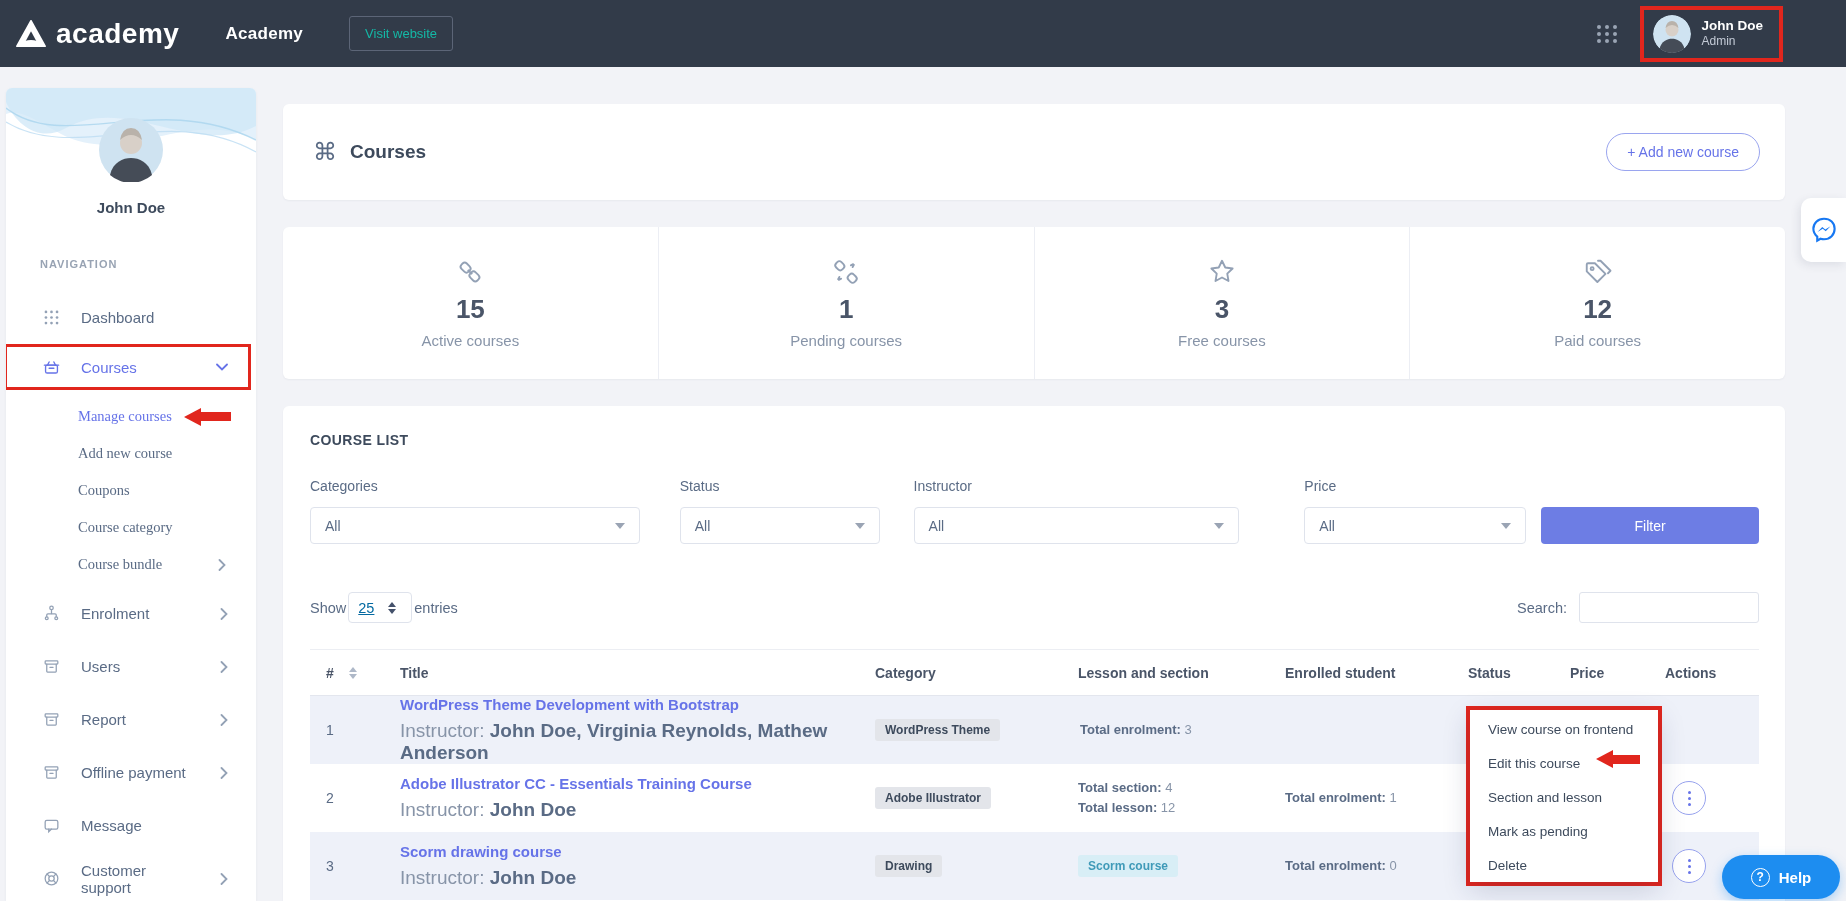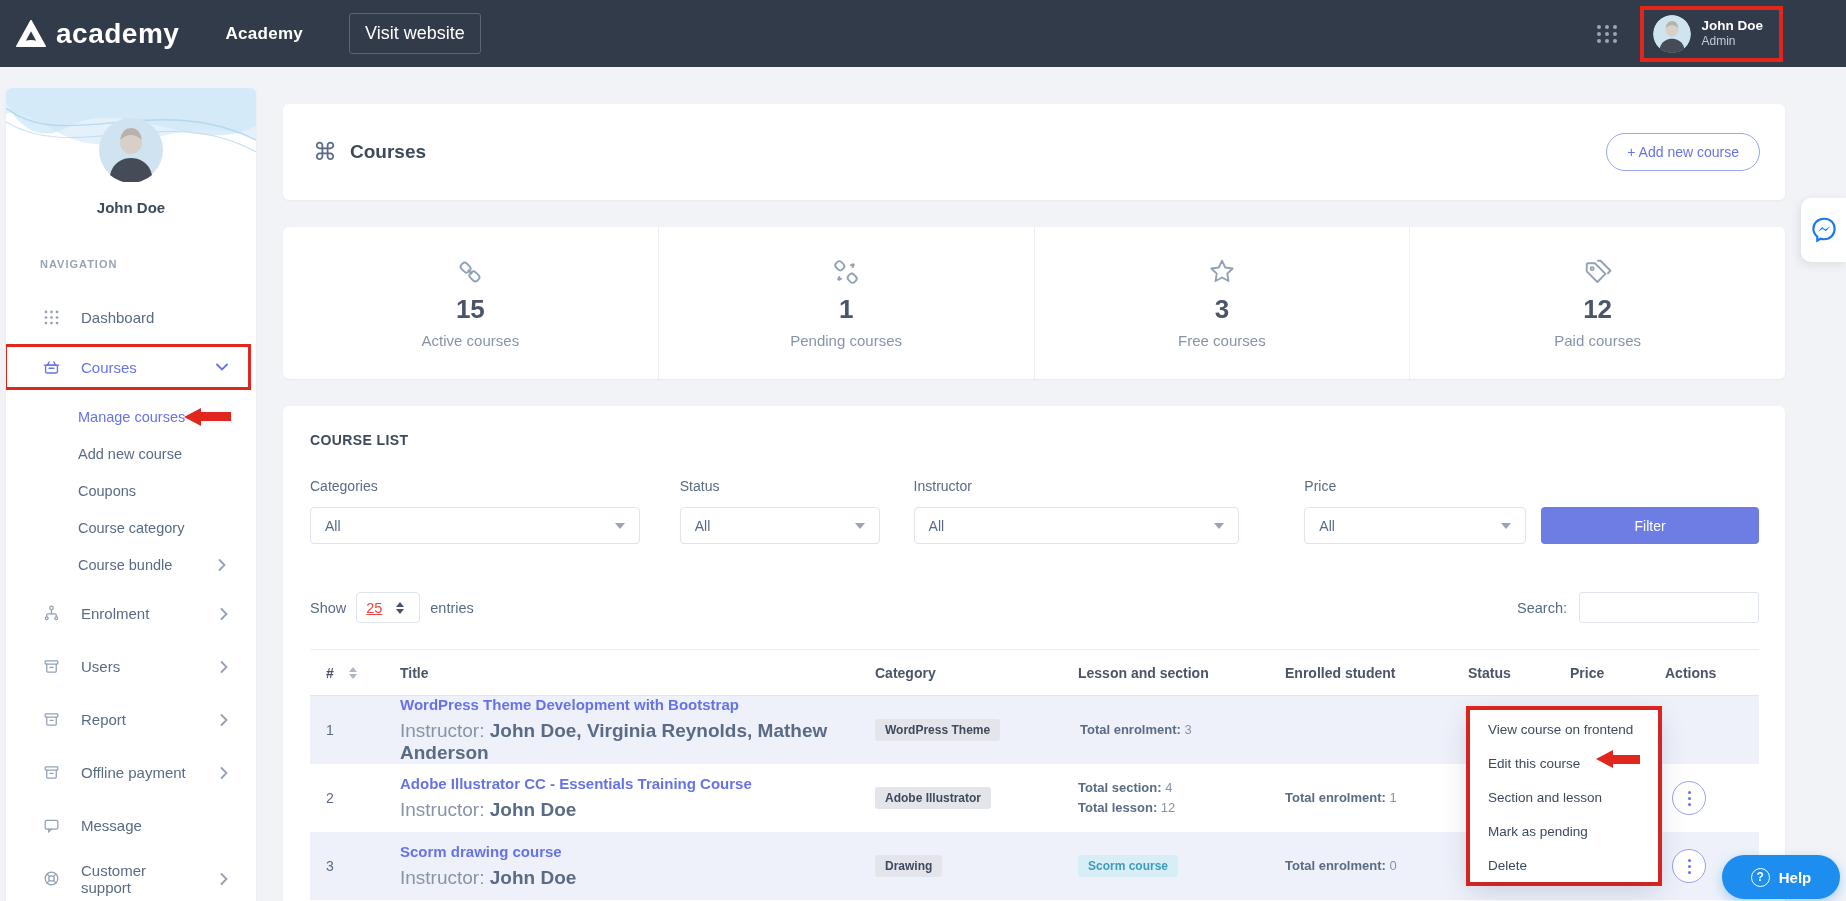--- a/index.html
+++ b/index.html
@@ -6,21 +6,21 @@
   html,body { background:#e9ebf1; }
   #app { position:relative; width:1846px; height:901px; background:#f2f3f7;
          overflow:hidden; font-family:"Liberation Sans",sans-serif; }
 
   
   .topbar { position:absolute; left:0; top:0; width:100%; height:67px; background:#323b49;
             display:flex; align-items:center; padding:0 0 0 16px; z-index:40; }
   .logo { display:flex; align-items:center; gap:10px; }
   .logo-text { color:#fff; font-size:28px; font-weight:600; letter-spacing:.5px; }
   .site-name { color:#fff; font-size:17px; font-weight:700; margin-left:46px; letter-spacing:.3px; }
-  .visit-btn { margin-left:46px; color:#ffffff; font-size:18px; border:1px solid #5c6577;
+  .visit-btn { margin-left:46px; color:#14b8a6; font-size:13px; border:1px solid #5c6577;
                border-radius:3px; padding:9px 15px; background:transparent; cursor:pointer; }
   .topbar-right { margin-left:auto; margin-right:63px; display:flex; align-items:center; gap:22px; }
   .grid-icon { display:grid; grid-template-columns:repeat(3,5px); grid-gap:3px; cursor:pointer; }
   .grid-icon i { width:4px; height:4px; border-radius:50%; background:#9aa4b4; }
   .user-box { display:flex; align-items:center; gap:10px; border:4px solid #e1261d;
               padding:5px 16px 5px 9px; cursor:pointer; }
   .user-name { color:#fff; font-size:13.5px; font-weight:700; line-height:1.25; }
   .user-role { color:#c3cad6; font-size:12px; line-height:1.25; }
   .avatar-sm { width:38px; height:38px; border-radius:50%; overflow:hidden; flex:0 0 auto; }
 
@@ -35,21 +35,21 @@
   .profile-name { margin-top:13px; font-size:15px; font-weight:700; color:#3d4a5c; }
   .nav-label { margin:42px 0 0 34px; font-size:11px; font-weight:700; letter-spacing:1px; color:#98a3b3; }
   .nav { margin-top:22px; }
   .nav-item { position:relative; height:50px; display:flex; align-items:center; gap:20px;
               padding-left:36px; font-size:15px; color:#5a6b85; cursor:pointer; }
   .nav-item .chev { margin-left:auto; margin-right:28px; }
   .nav-item.active { color:#6673e8; }
   .nav-icon { width:19px; height:19px; flex:0 0 auto; }
   .subnav { padding:6px 0 4px 0; }
   .subnav-item { height:37px; display:flex; align-items:center; padding-left:72px;
-                 font-size:14.5px; color:#5a6b85; cursor:pointer; position:relative; }
+                 font-size:14.5px; color:#5a6b85; cursor:pointer; position:relative;font-family:Liberation Serif, serif; }
   .subnav-item.active { color:#6673e8; }
   .annot-box-courses { position:absolute; left:-2px; right:5px; top:2px; bottom:2px;
                        border:3px solid #e1261d; pointer-events:none; }
 
   
   .red-arrow { display:flex; align-items:center; position:absolute; }
   .red-arrow .head { width:0; height:0; border-top:9px solid transparent;
                      border-bottom:9px solid transparent; border-right:17px solid #e1261d; }
   .red-arrow .shaft { width:30px; height:9px; background:#e1261d; }
   .arrow-manage { left:178px; top:50%; transform:translateY(-50%); }
@@ -80,24 +80,24 @@
   .select .caret { margin-left:auto; width:0; height:0; border-left:5px solid transparent;
                    border-right:5px solid transparent; border-top:6px solid #9aa4b4; }
   .w-cat { width:330px; margin-right:40px; }
   .w-status { width:200px; margin-right:34px; }
   .w-inst { width:326px; margin-right:65px; }
   .w-price { width:222px; margin-right:15px; }
   .filter-btn { width:218px; height:37px; background:#6d7de4; color:#fff; font-size:14px;
                 border:none; border-radius:4px; cursor:pointer; }
 
   .table-controls { display:flex; align-items:center; margin-top:48px; }
-  .show-group { display:flex; align-items:center; gap:10px; font-size:14.5px; color:#5a6b85; }
+  .show-group { display:flex; align-items:center; gap:2px; font-size:14.5px; color:#5a6b85; }
   .entries-stepper { width:64px; height:31px; border:1px solid #dfe3ec; border-radius:4px;
                      display:flex; align-items:center; padding:0 9px; gap:14px; font-size:14.5px;
-                     color:#ef4444; cursor:pointer;text-decoration:underline; }
+                     color:#0369a1; cursor:pointer;text-decoration:underline; }
   .spin { display:flex; flex-direction:column; gap:2px; }
   .spin i { width:0; height:0; border-left:4px solid transparent; border-right:4px solid transparent; }
   .spin .up { border-bottom:5px solid #44516b; }
   .spin .dn { border-top:5px solid #44516b; }
   .search-group { margin-left:auto; display:flex; align-items:center; gap:12px;
                   font-size:14.5px; color:#5a6b85; }
   .search-input { width:180px; height:31px; border:1px solid #dfe3ec; border-radius:3px;
                   padding:0 8px; font-size:14px; color:#44516b; outline:none; }
 
   

